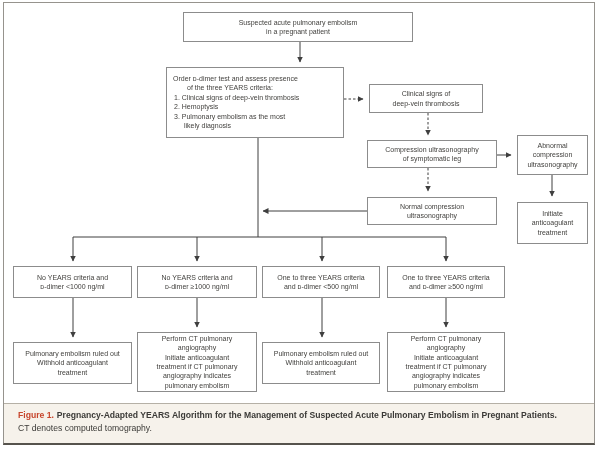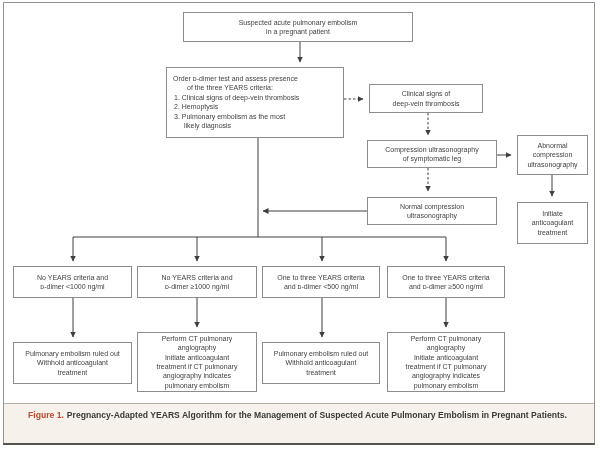--- a/index.html
+++ b/index.html
@@ -12,21 +12,21 @@
   .connectors line{stroke:#3f3f3f;stroke-width:1;}
   .box{position:absolute;background:#fff;border:1px solid #8c8c8c;box-sizing:border-box;
        font-size:7px;line-height:9.4px;display:flex;flex-direction:column;
        justify-content:center;align-items:center;text-align:center;}
   .box div{white-space:nowrap;}
   .box.leftalign{display:block;text-align:left;padding:6px 0 0 6px;}
   .ind-cont{padding-left:14px;}
   .ind-item{padding-left:1px;}
   .ind-wrap{padding-left:11px;}
   .caption{position:absolute;left:4px;top:403px;width:590px;height:40px;box-sizing:border-box;
-           background:#f6f2eb;border-top:1px solid #b5b0a6;padding:6px 9px 0 24px;}
+           background:#f6f2eb;border-top:1px solid #b5b0a6;padding:6px 9px 0 14px;}
   .cap-line1{font-size:8.6px;line-height:11px;font-weight:bold;color:#3b3a37;white-space:nowrap;}
   .cap-label{color:#c7452c;margin-right:3px;}
   .cap-line2{font-size:8.6px;line-height:11px;margin-top:2px;color:#3b3a37;}
 </style>
 </head>
 <body>
 
 <div class="stage">
 
   <div class="frame"></div>
@@ -144,15 +144,16 @@
     <div>Initiate anticoagulant</div>
     <div>treatment if CT pulmonary</div>
     <div>angiography indicates</div>
     <div>pulmonary embolism</div>
   </div>
 
   <div class="caption">
     <div class="cap-line1">
       <span class="cap-label">Figure 1.</span><span>Pregnancy-Adapted YEARS Algorithm for the Management of Suspected Acute Pulmonary Embolism in Pregnant Patients.</span>
     </div>
+    <div class="cap-line2">CT denotes computed tomography.</div>
   </div>
 
 </div>
 
 </body></html>

